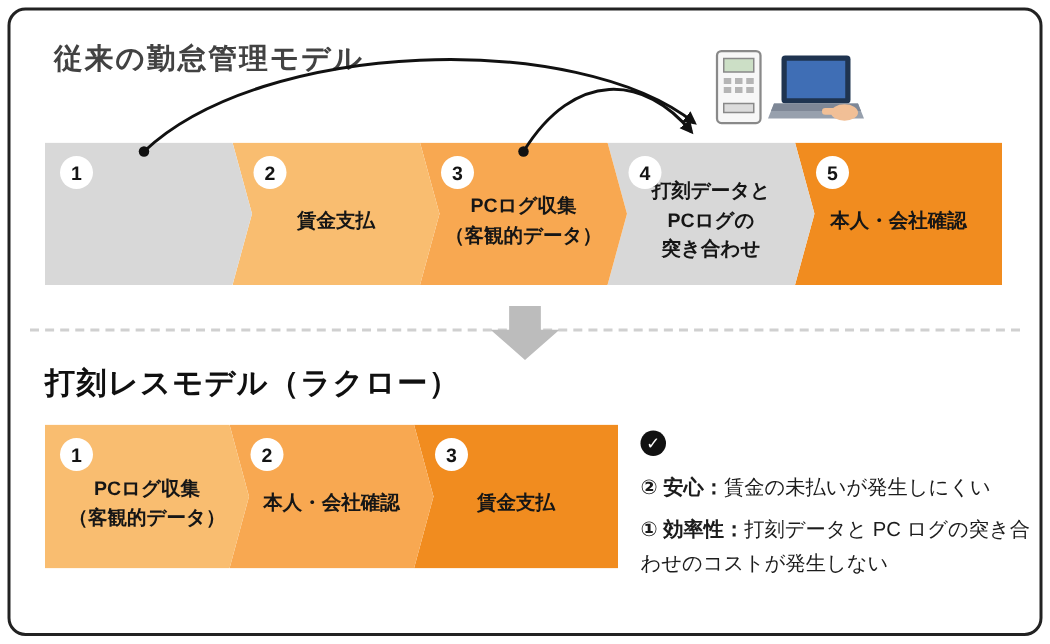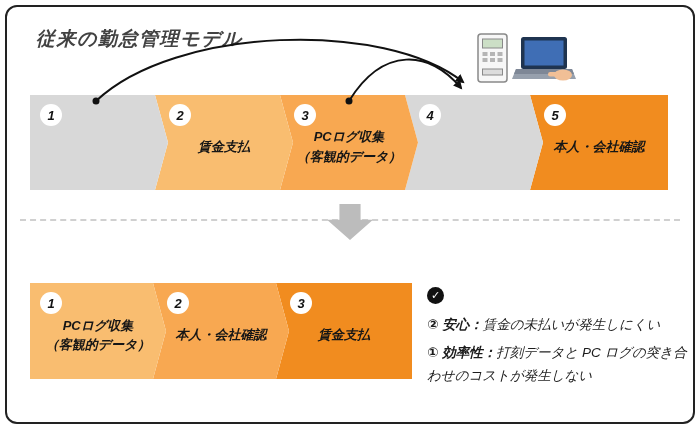--- a/index.html
+++ b/index.html
@@ -2,21 +2,21 @@
 <html><head>
 <meta charset="utf-8">
 <style>
   * { margin:0; padding:0; box-sizing:border-box; }
   html,body { background:#fff; }
   body {
     width:700px; height:429px; overflow:hidden;
     font-family:"Liberation Sans","DejaVu Sans",sans-serif;
     color:#1a1a1a;
   }
-  .frame { position:relative; width:700px; height:429px; background:#fff; overflow:hidden;font-style:italic; }
+  .frame { position:relative; width:700px; height:429px; background:#fff; overflow:hidden; }
   .frame-border {
     position:absolute; inset:5px; border:2.5px solid #222; border-radius:12px;
     pointer-events:none; z-index:50;
   }
   .title-top {
     position:absolute; left:36px; top:26px; font-size:19px; font-weight:bold;
     color:#424242; letter-spacing:1.5px; z-index:3;
   }
   .title-bottom {
     position:absolute; left:30px; top:242px; font-size:20px; font-weight:bold;
@@ -117,30 +117,34 @@
       <span class="num">2</span>
       <span class="label">賃金支払</span>
     </div>
     <div class="step" style="left: 280px; width: 138px; z-index: 3; background: rgb(248, 168, 81);">
       <span class="num">3</span>
       <span class="label">PCログ収集
 （客観的データ）</span>
     </div>
     <div class="step" style="left: 405px; width: 138px; z-index: 2; background: rgb(216, 216, 216);">
       <span class="num">4</span>
+      <span class="label">打刻データと
+PCログの
+突き合わせ</span>
     </div>
     <div class="step last" style="left: 530px; width: 138px; z-index: 1; background: rgb(241, 140, 31);">
       <span class="num">5</span>
       <span class="label">本人・会社確認</span>
     </div>
   </div>
 
   <div class="dashed-line"></div>
   <div class="down-arrow"></div>
 
+  <h2 class="title-bottom">打刻レスモデル（ラクロー）</h2>
 
   <div class="flow flow-bottom">
     <div class="step first" style="left: 30px; width: 136px; z-index: 3; background: rgb(249, 189, 112);">
       <span class="num">1</span>
       <span class="label">PCログ収集
 （客観的データ）</span>
     </div>
     <div class="step" style="left: 153px; width: 136px; z-index: 2; background: rgb(248, 168, 81);">
       <span class="num">2</span>
       <span class="label">本人・会社確認</span>

